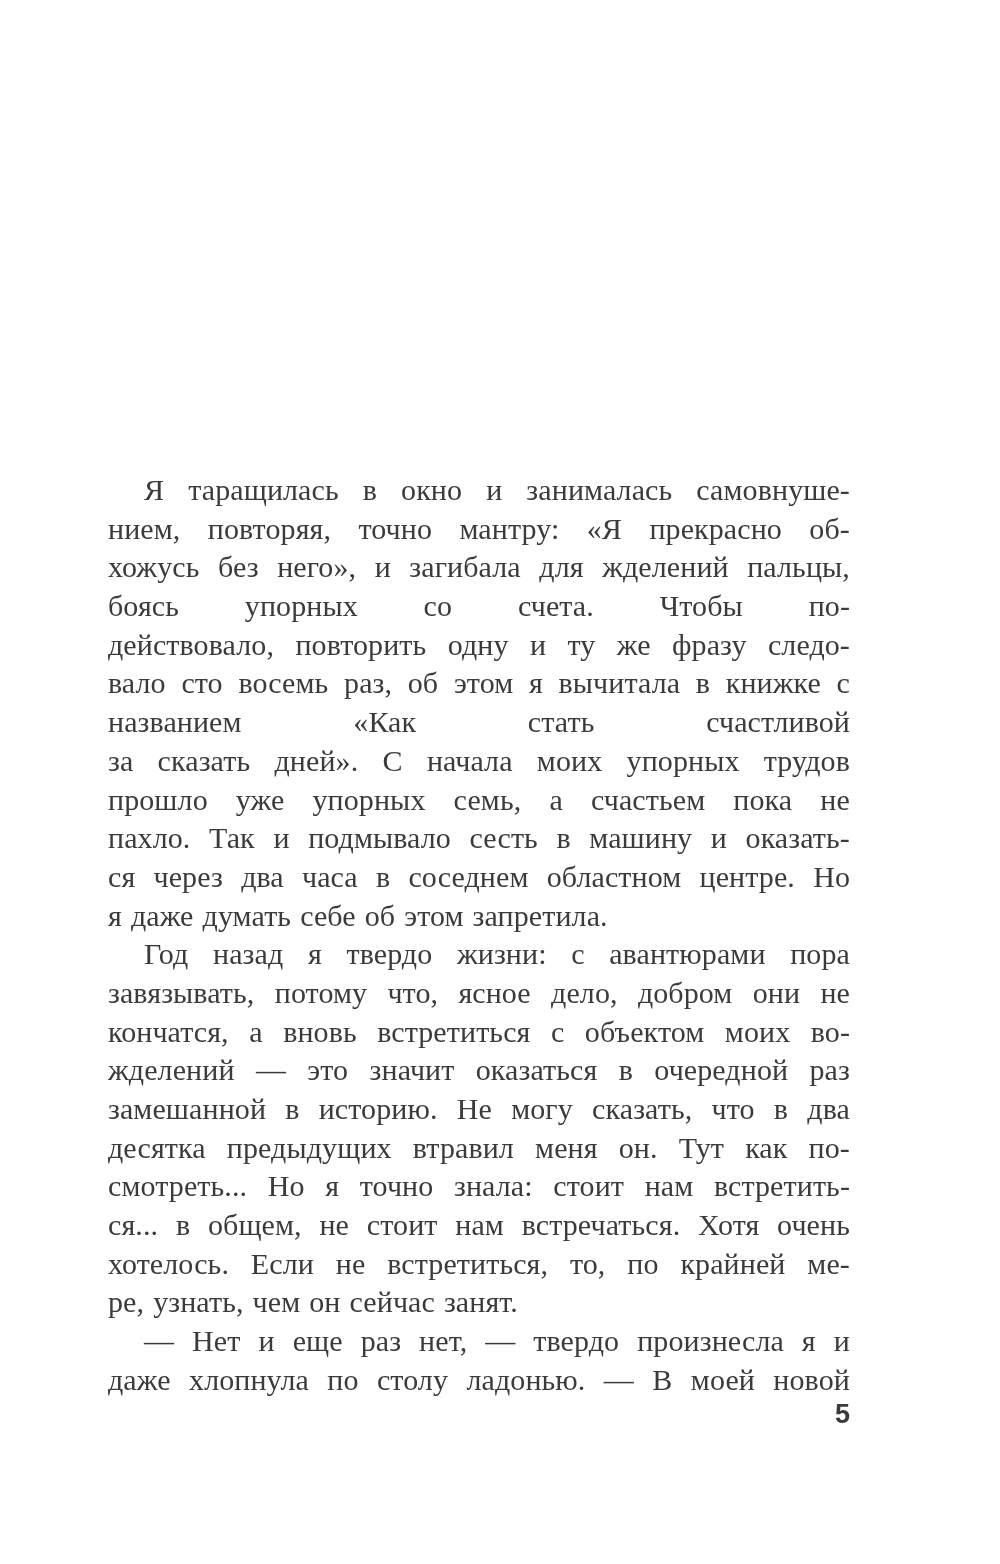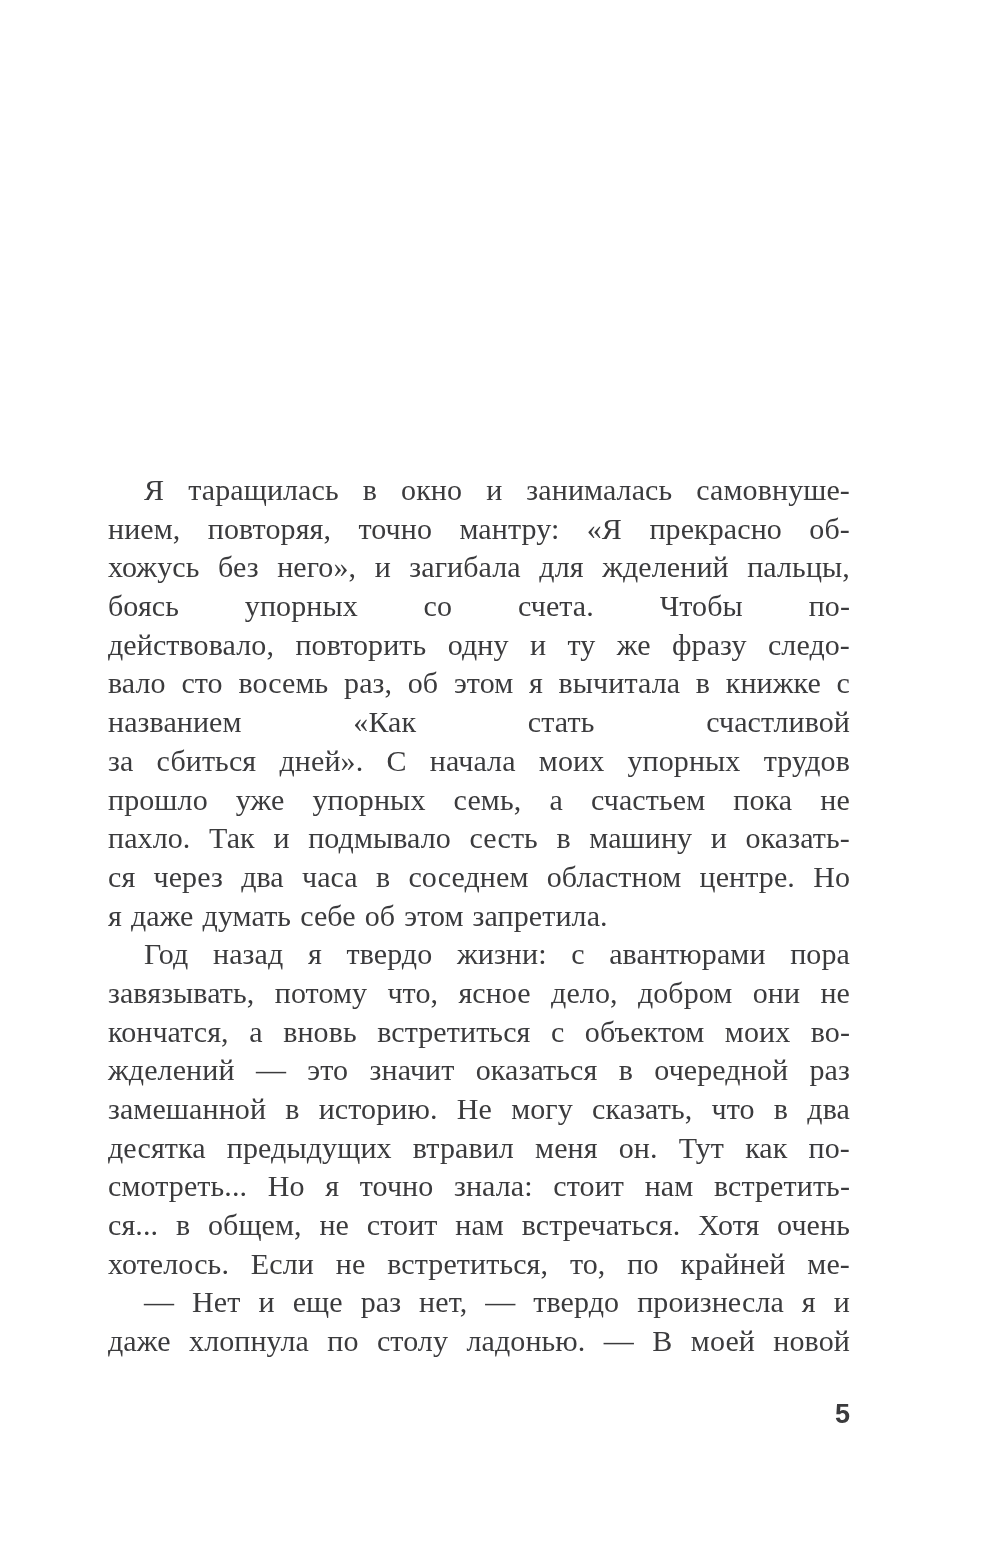--- a/index.html
+++ b/index.html
@@ -73,36 +73,37 @@
 
   <div class="text-block">
       <div>
         <div class="line justify indent"><span class="w">Я</span><span class="w">таращилась</span><span class="w">в</span><span class="w">окно</span><span class="w">и</span><span class="w">занималась</span><span class="w">самовнуше-</span></div>
         <div class="line justify"><span class="w">нием,</span><span class="w">повторяя,</span><span class="w">точно</span><span class="w">мантру:</span><span class="w">«Я</span><span class="w">прекрасно</span><span class="w">об-</span></div>
         <div class="line justify"><span class="w">хожусь</span><span class="w">без</span><span class="w">него»,</span><span class="w">и</span><span class="w">загибала</span><span class="w">для</span><span class="w">жделений</span><span class="w">пальцы,</span></div>
         <div class="line justify"><span class="w">боясь</span><span class="w">упорных</span><span class="w">со</span><span class="w">счета.</span><span class="w">Чтобы</span><span class="w">по-</span></div>
         <div class="line justify"><span class="w">действовало,</span><span class="w">повторить</span><span class="w">одну</span><span class="w">и</span><span class="w">ту</span><span class="w">же</span><span class="w">фразу</span><span class="w">следо-</span></div>
         <div class="line justify"><span class="w">вало</span><span class="w">сто</span><span class="w">восемь</span><span class="w">раз,</span><span class="w">об</span><span class="w">этом</span><span class="w">я</span><span class="w">вычитала</span><span class="w">в</span><span class="w">книжке</span><span class="w">с</span></div>
         <div class="line justify"><span class="w">названием</span><span class="w">«Как</span><span class="w">стать</span><span class="w">счастливой</span></div>
-        <div class="line justify"><span class="w">за</span><span class="w">сбиться</span><span class="w">дней».</span><span class="w">С</span><span class="w">начала</span><span class="w">моих</span><span class="w">упорных</span><span class="w">трудов</span></div>
+        <div class="line justify"><span class="w">за</span><span class="w">сказать</span><span class="w">дней».</span><span class="w">С</span><span class="w">начала</span><span class="w">моих</span><span class="w">упорных</span><span class="w">трудов</span></div>
         <div class="line justify"><span class="w">прошло</span><span class="w">уже</span><span class="w">упорных</span><span class="w">семь,</span><span class="w">а</span><span class="w">счастьем</span><span class="w">пока</span><span class="w">не</span></div>
         <div class="line justify"><span class="w">пахло.</span><span class="w">Так</span><span class="w">и</span><span class="w">подмывало</span><span class="w">сесть</span><span class="w">в</span><span class="w">машину</span><span class="w">и</span><span class="w">оказать-</span></div>
         <div class="line justify"><span class="w">ся</span><span class="w">через</span><span class="w">два</span><span class="w">часа</span><span class="w">в</span><span class="w">соседнем</span><span class="w">областном</span><span class="w">центре.</span><span class="w">Но</span></div>
         <div class="line ragged"><span class="w">я</span><span class="w">даже</span><span class="w">думать</span><span class="w">себе</span><span class="w">об</span><span class="w">этом</span><span class="w">запретила.</span></div>
       </div>
       <div>
         <div class="line justify indent"><span class="w">Год</span><span class="w">назад</span><span class="w">я</span><span class="w">твердо</span><span class="w">жизни:</span><span class="w">с</span><span class="w">авантюрами</span><span class="w">пора</span></div>
         <div class="line justify"><span class="w">завязывать,</span><span class="w">потому</span><span class="w">что,</span><span class="w">ясное</span><span class="w">дело,</span><span class="w">добром</span><span class="w">они</span><span class="w">не</span></div>
         <div class="line justify"><span class="w">кончатся,</span><span class="w">а</span><span class="w">вновь</span><span class="w">встретиться</span><span class="w">с</span><span class="w">объектом</span><span class="w">моих</span><span class="w">во-</span></div>
         <div class="line justify"><span class="w">жделений</span><span class="w">—</span><span class="w">это</span><span class="w">значит</span><span class="w">оказаться</span><span class="w">в</span><span class="w">очередной</span><span class="w">раз</span></div>
         <div class="line justify"><span class="w">замешанной</span><span class="w">в</span><span class="w">историю.</span><span class="w">Не</span><span class="w">могу</span><span class="w">сказать,</span><span class="w">что</span><span class="w">в</span><span class="w">два</span></div>
         <div class="line justify"><span class="w">десятка</span><span class="w">предыдущих</span><span class="w">втравил</span><span class="w">меня</span><span class="w">он.</span><span class="w">Тут</span><span class="w">как</span><span class="w">по-</span></div>
         <div class="line justify"><span class="w">смотреть...</span><span class="w">Но</span><span class="w">я</span><span class="w">точно</span><span class="w">знала:</span><span class="w">стоит</span><span class="w">нам</span><span class="w">встретить-</span></div>
         <div class="line justify"><span class="w">ся...</span><span class="w">в</span><span class="w">общем,</span><span class="w">не</span><span class="w">стоит</span><span class="w">нам</span><span class="w">встречаться.</span><span class="w">Хотя</span><span class="w">очень</span></div>
         <div class="line justify"><span class="w">хотелось.</span><span class="w">Если</span><span class="w">не</span><span class="w">встретиться,</span><span class="w">то,</span><span class="w">по</span><span class="w">крайней</span><span class="w">ме-</span></div>
+        <div class="line ragged"><span class="w">ре,</span><span class="w">узнать,</span><span class="w">чем</span><span class="w">он</span><span class="w">сейчас</span><span class="w">занят.</span></div>
       </div>
       <div>
         <div class="line justify indent"><span class="w">—</span><span class="w">Нет</span><span class="w">и</span><span class="w">еще</span><span class="w">раз</span><span class="w">нет,</span><span class="w">—</span><span class="w">твердо</span><span class="w">произнесла</span><span class="w">я</span><span class="w">и</span></div>
         <div class="line justify"><span class="w">даже</span><span class="w">хлопнула</span><span class="w">по</span><span class="w">столу</span><span class="w">ладонью.</span><span class="w">—</span><span class="w">В</span><span class="w">моей</span><span class="w">новой</span></div>
       </div>
     </div>
 
   <div class="page-number">5</div>
 
 </div>

